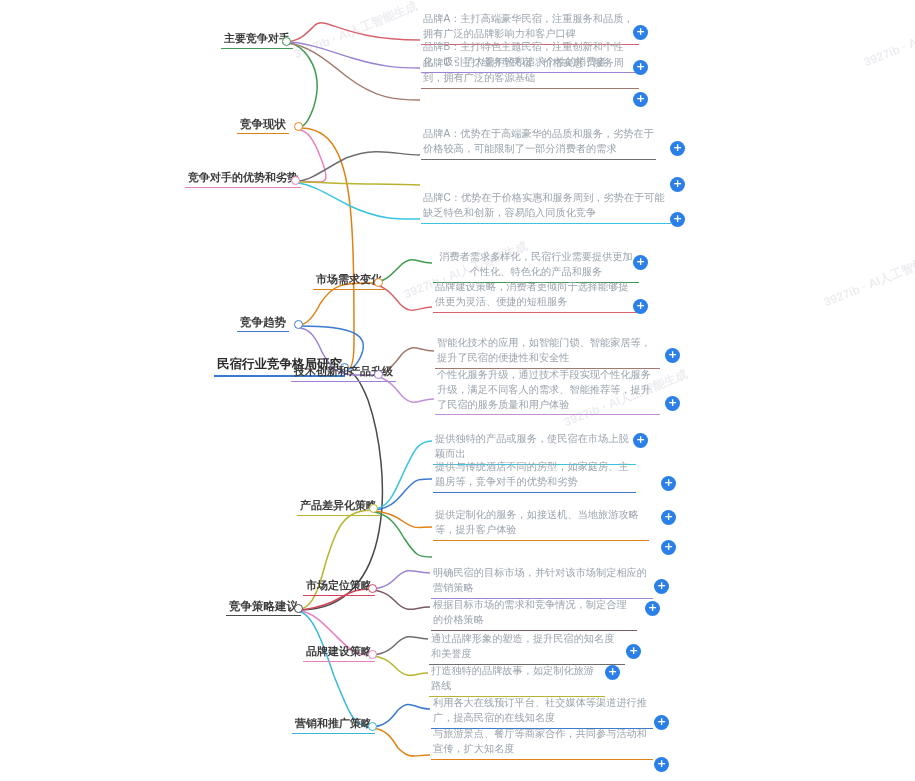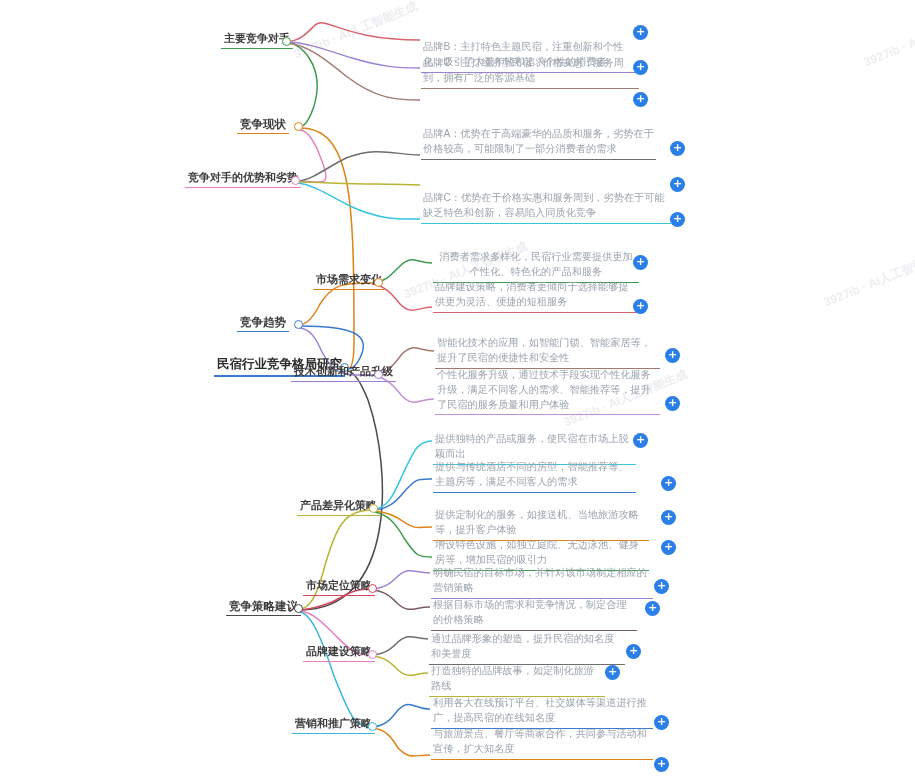--- a/index.html
+++ b/index.html
@@ -114,20 +114,23 @@
 
   <div class="node lvl2" style="left:237px;top:117px;">
     <span class="label" style="border-bottom-color:#e08214;">竞争现状</span>
     <span class="dot" style="left:57px;top:5px;border-color:#e08214;"></span>
   </div>
 
   <div class="node lvl3" style="left:221px;top:32px;">
     <span class="label" style="border-bottom-color:#3f9b4f;">主要竞争对手</span>
     <span class="dot" style="left:61px;top:5px;border-color:#3f9b4f;"></span>
   </div>
+  <div class="leaf" style="left:421px;top:12px;width:218px;">
+    <span class="label" style="border-bottom-color:#d8636e;">品牌A：主打高端豪华民宿，注重服务和品质，拥有广泛的品牌影响力和客户口碑</span>
+  </div>
   <div class="plus" style="left:634px;top:26px;">+</div>
 
   <div class="leaf" style="left:421px;top:40px;width:218px;">
     <span class="label" style="border-bottom-color:#9b84d4;">品牌B：主打特色主题民宿，注重创新和个性化，吸引了大量年轻和追求个性的消费者</span>
   </div>
   <div class="plus" style="left:634px;top:61px;">+</div>
 
   <div class="leaf" style="left:421px;top:56px;width:218px;">
     <span class="label" style="border-bottom-color:#a07a6e;">品牌C：主打经济型民宿，价格实惠，服务周到，拥有广泛的客源基础</span>
   </div>
@@ -190,32 +193,29 @@
   <div class="node lvl3" style="left:297px;top:499px;">
     <span class="label" style="border-bottom-color:#b8b431;">产品差异化策略</span>
     <span class="dot" style="left:72px;top:5px;border-color:#b8b431;"></span>
   </div>
   <div class="leaf" style="left:433px;top:432px;width:203px;">
     <span class="label" style="border-bottom-color:#39c5e0;">提供独特的产品或服务，使民宿在市场上脱颖而出</span>
   </div>
   <div class="plus" style="left:634px;top:434px;">+</div>
 
   <div class="leaf" style="left:433px;top:460px;width:203px;">
-    <span class="label" style="border-bottom-color:#3a7bd0;">提供与传统酒店不同的房型，智能推荐等、主题房等，满足不同客人的需求</span>
+    <span class="label" style="border-bottom-color:#3a7bd0;">提供与传统酒店不同的房型，如家庭房、主题房等，竞争对手的优势和劣势</span>
   </div>
   <div class="plus" style="left:662px;top:477px;">+</div>
 
   <div class="leaf" style="left:433px;top:508px;width:216px;">
     <span class="label" style="border-bottom-color:#e08214;">提供定制化的服务，如接送机、当地旅游攻略等，提升客户体验</span>
   </div>
   <div class="plus" style="left:662px;top:511px;">+</div>
 
-  <div class="leaf" style="left:433px;top:538px;width:216px;">
-    <span class="label" style="border-bottom-color:#3f9b4f;">增设特色设施，如独立庭院、无边泳池、健身房等，增加民宿的吸引力</span>
-  </div>
   <div class="plus" style="left:662px;top:541px;">+</div>
 
   <div class="node lvl3" style="left:303px;top:579px;">
     <span class="label" style="border-bottom-color:#d4455a;">市场定位策略</span>
     <span class="dot" style="left:65px;top:5px;border-color:#d4455a;"></span>
   </div>
   <div class="leaf" style="left:431px;top:566px;width:222px;">
     <span class="label" style="border-bottom-color:#9b84d4;">明确民宿的目标市场，并针对该市场制定相应的营销策略</span>
   </div>
   <div class="plus" style="left:655px;top:580px;">+</div>

